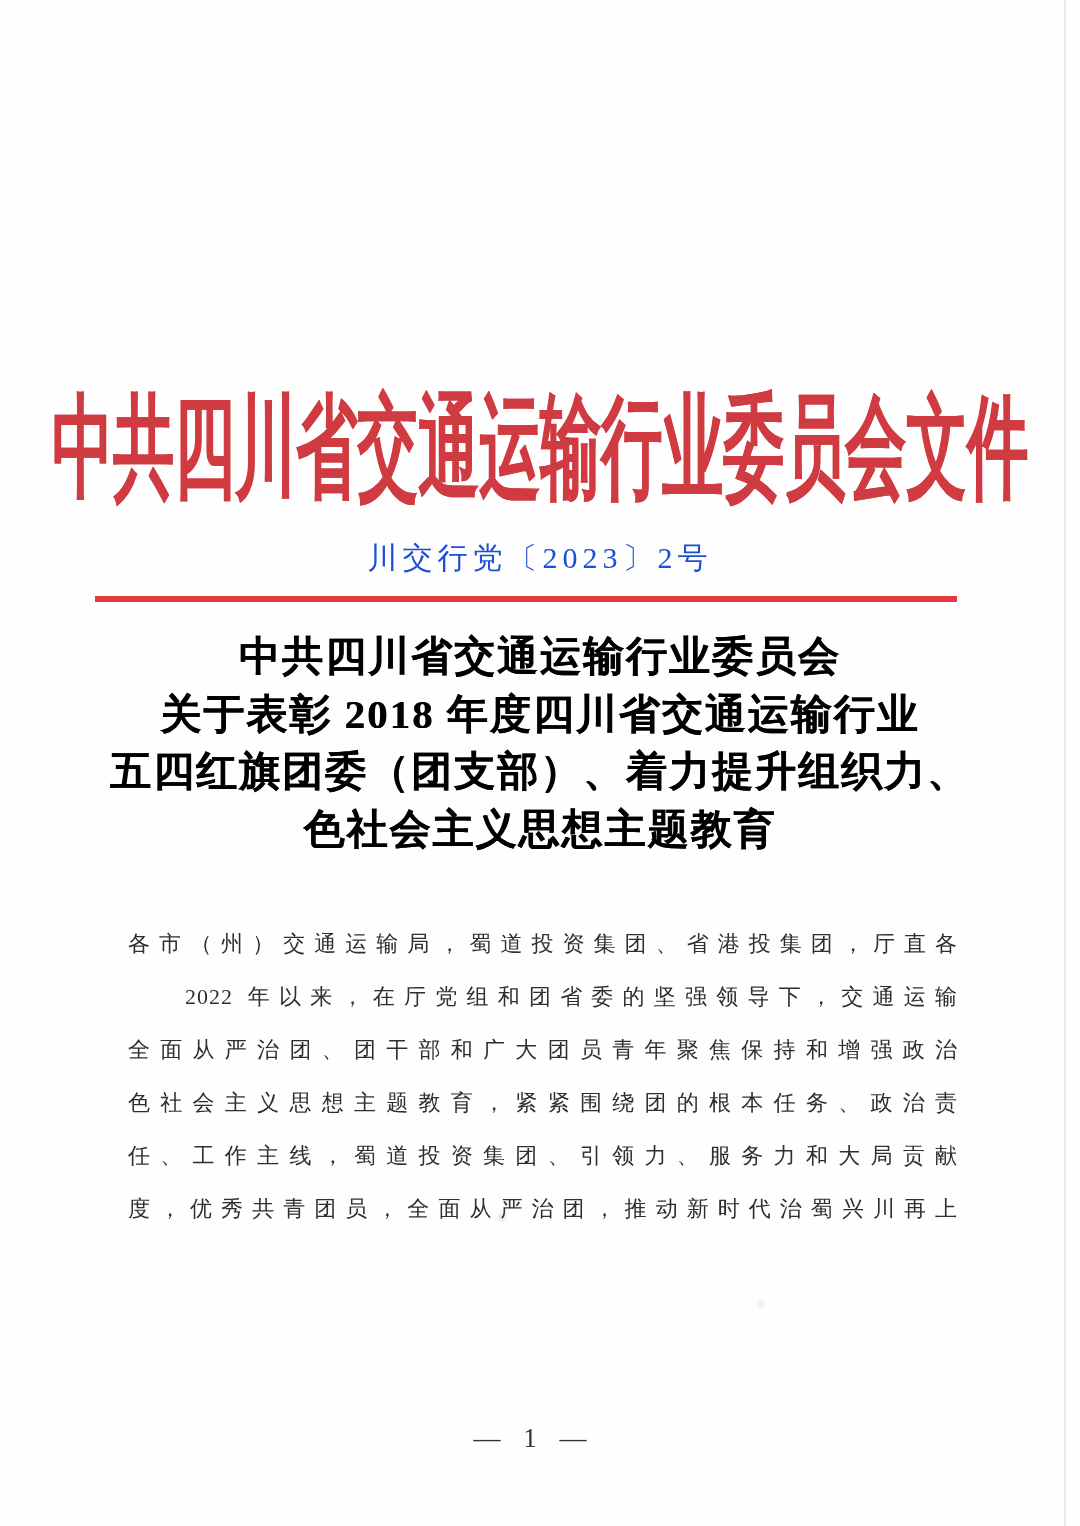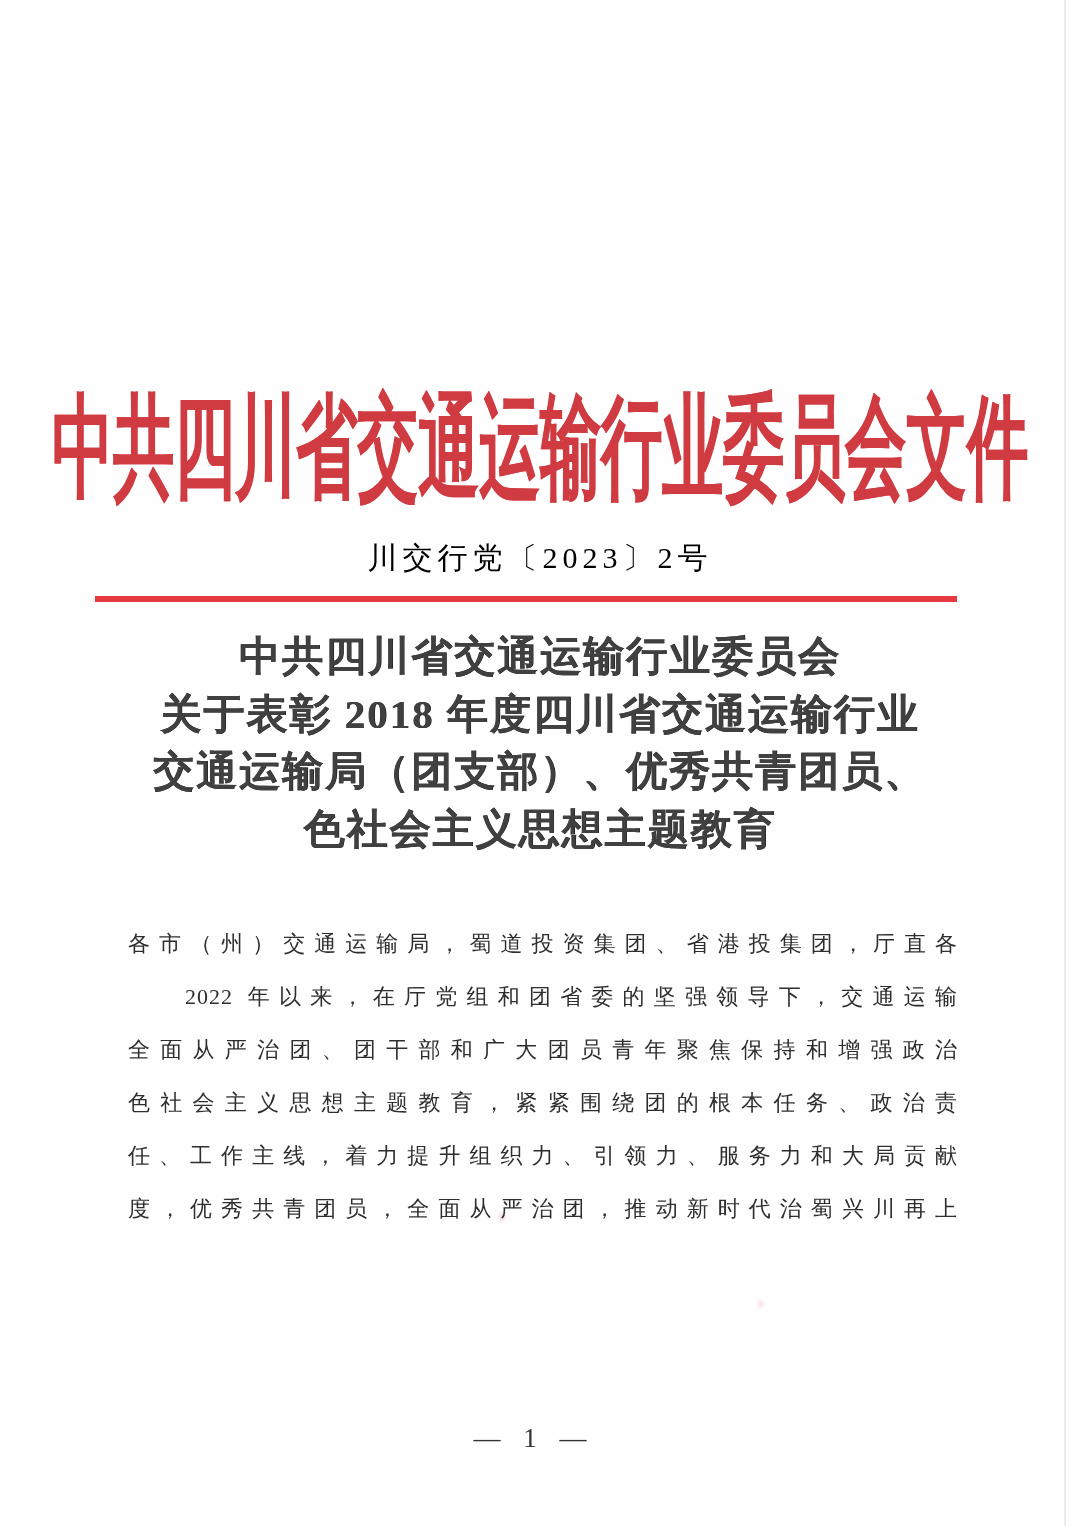--- a/index.html
+++ b/index.html
@@ -54,41 +54,41 @@
     text-shadow: 0.5px 0 0 #d03b41;
   }
   
   .doc-number {
     position: absolute;
     top: 538px;
     left: 0;
     width: 1080px;
     text-align: center;
     font-size: 30px;
-    color: #000000;
+    color: #1d4ed8;
     letter-spacing: 5px;
     line-height: 40px;
   }
   
   .red-divider {
     position: absolute;
     top: 596px;
     left: 95px;
     width: 862px;
     height: 6px;
     background: #e6393f;
   }
   
   .title-block {
     position: absolute;
     top: 628px;
     left: 0;
     width: 1080px;
     text-align: center;
-    color: #404040;
+    color: #000000;
   }
   .title-line {
     font-size: 41px;
     font-weight: bold;
     line-height: 57.5px;
     letter-spacing: 2px;
     white-space: nowrap;
     text-shadow: 0.6px 0 0 #121212;
   }
   
@@ -142,28 +142,28 @@
     <span class="red-header-text">中共四川省交通运输行业委员会文件</span>
   </div>
 
   <div class="doc-number">川交行党〔2023〕2号</div>
 
   <div class="red-divider"></div>
 
   <div class="title-block">
     <div class="title-line">中共四川省交通运输行业委员会</div>
     <div class="title-line">关于表彰 2018 年度四川省交通运输行业</div>
-    <div class="title-line">交通运输局（团支部）、优秀共青团员、</div>
+    <div class="title-line">五四红旗团委（团支部）、着力提升组织力、</div>
     <div class="title-line">色社会主义思想主题教育</div>
   </div>
 
   <div class="body-block">
     <div class="body-line">各市（州）交通运输局，蜀道投资集团、省港投集团，厅直各</div>
     <div class="body-line indent">2022 年以来，在厅党组和团省委的坚强领导下，交通运输</div>
     <div class="body-line">全面从严治团、团干部和广大团员青年聚焦保持和增强政治</div>
     <div class="body-line">色社会主义思想主题教育，紧紧围绕团的根本任务、政治责</div>
-    <div class="body-line">任、工作主线，着力提升组织力、引领力、服务力和大局贡献</div>
+    <div class="body-line">任、工作主线，蜀道投资集团、引领力、服务力和大局贡献</div>
     <div class="body-line">度，优秀共青团员，全面从严治团，推动新时代治蜀兴川再上</div>
   </div>
 
   <div class="page-footer">— 1 —</div>
 
 </div>
 
 </body></html>

